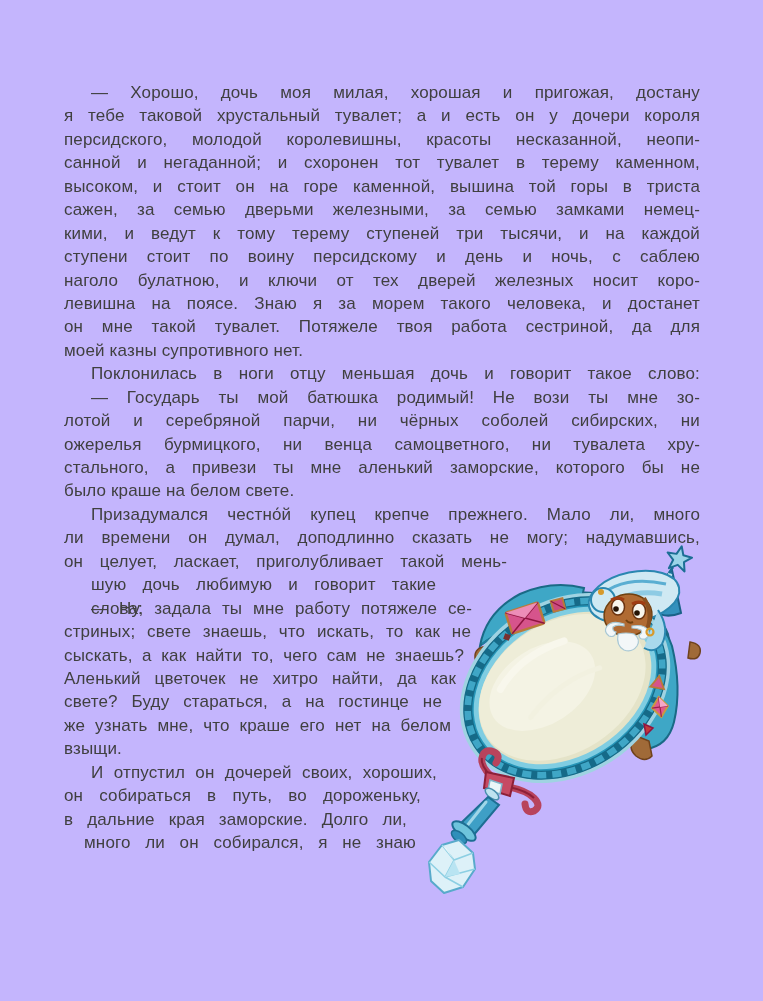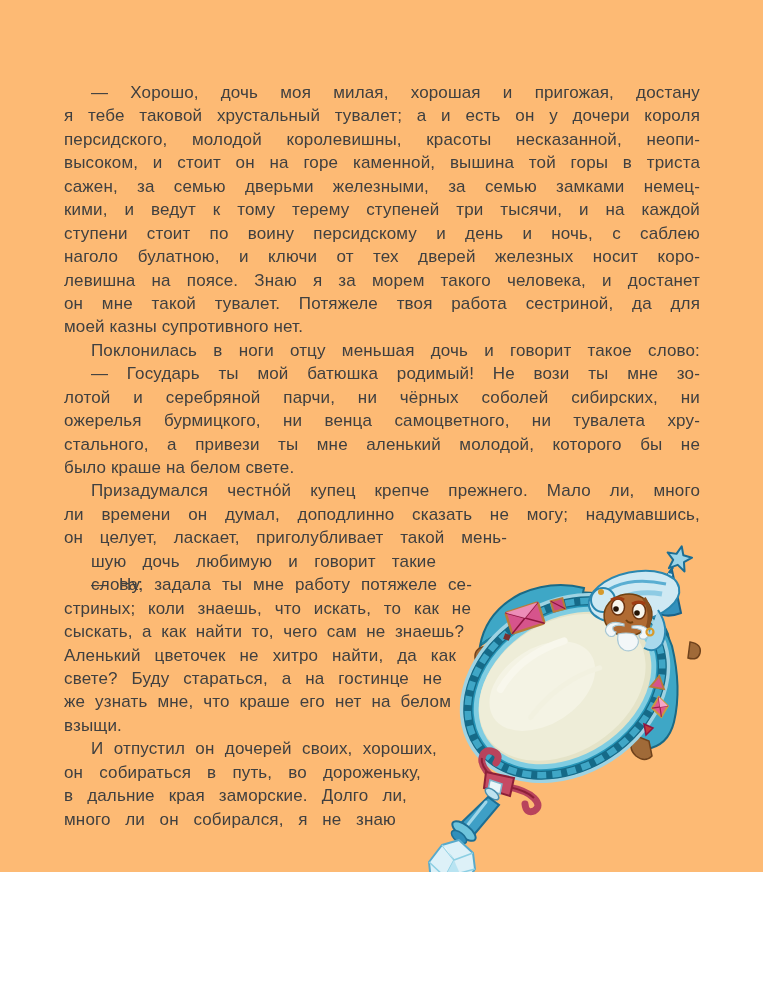--- a/index.html
+++ b/index.html
@@ -1,19 +1,19 @@
 <!DOCTYPE html>
 <html lang="ru"><head>
 <meta charset="utf-8">
 <style>
   html,body{margin:0;padding:0;background:#ffffff;}
   .page{
     position:relative;
-    width:763px;height:872px;
-    background:#fdba74;
+    width:763px;height:1001px;
+    background:#c4b5fd;
     overflow:hidden;
     font-family:"Liberation Sans", sans-serif;
   }
   .textblock{
     position:absolute;
     left:64px;top:81px;
     width:636px;
     color:#404040;
     font-size:17px;
     line-height:23.45px;
@@ -39,49 +39,50 @@
 </style>
 </head>
 <body>
 
 <div class="page">
 
   <div class="textblock">
       <div class="line indent">— Хорошо, дочь моя милая, хорошая и пригожая, достану</div>
       <div class="line">я тебе таковой хрустальный тувалет; а и есть он у дочери короля</div>
       <div class="line">персидского, молодой королевишны, красоты несказанной, неопи-</div>
+      <div class="line">санной и негаданной; и схоронен тот тувалет в терему каменном,</div>
       <div class="line">высоком, и стоит он на горе каменной, вышина той горы в триста</div>
       <div class="line">сажен, за семью дверьми железными, за семью замками немец-</div>
       <div class="line">кими, и ведут к тому терему ступеней три тысячи, и на каждой</div>
       <div class="line">ступени стоит по воину персидскому и день и ночь, с саблею</div>
       <div class="line">наголо булатною, и ключи от тех дверей железных носит коро-</div>
       <div class="line">левишна на поясе. Знаю я за морем такого человека, и достанет</div>
       <div class="line">он мне такой тувалет. Потяжеле твоя работа сестриной, да для</div>
       <div class="line ragged">моей казны супротивного нет.</div>
       <div class="line indent">Поклонилась в ноги отцу меньшая дочь и говорит такое слово:</div>
       <div class="line indent">— Государь ты мой батюшка родимый! Не вози ты мне зо-</div>
       <div class="line">лотой и серебряной парчи, ни чёрных соболей сибирских, ни</div>
       <div class="line">ожерелья бурмицкого, ни венца самоцветного, ни тувалета хру-</div>
-      <div class="line">стального, а привези ты мне аленький молодой, которого бы не</div>
+      <div class="line">стального, а привези ты мне аленький заморские, которого бы не</div>
       <div class="line ragged">было краше на белом свете.</div>
       <div class="line indent">Призадумался честно́й купец крепче прежнего. Мало ли, много</div>
       <div class="line">ли времени он думал, доподлинно сказать не могу; надумавшись,</div>
       <div class="line" style="width: 443px;">он целует, ласкает, приголубливает такой мень-</div>
       <div class="line" style="width: 345px; margin-left: 27px;">шую дочь любимую и говорит такие слова:</div>
       <div class="line indent" style="width: 408px;">— Ну, задала ты мне работу потяжеле се-</div>
-      <div class="line" style="width: 407px;">стриных; коли знаешь, что искать, то как не</div>
+      <div class="line" style="width: 407px;">стриных; свете знаешь, что искать, то как не</div>
       <div class="line" style="width: 400px;">сыскать, а как найти то, чего сам не знаешь?</div>
       <div class="line" style="width: 392px;">Аленький цветочек не хитро найти, да как</div>
       <div class="line" style="width: 378px;">свете? Буду стараться, а на гостинце не</div>
       <div class="line" style="width: 387px;">же узнать мне, что краше его нет на белом</div>
       <div class="line ragged">взыщи.</div>
       <div class="line indent" style="width: 373px;">И отпустил он дочерей своих, хороших,</div>
       <div class="line" style="width: 357px;">он собираться в путь, во дороженьку,</div>
       <div class="line" style="width: 343px;">в дальние края заморские. Долго ли,</div>
-      <div class="line" style="width: 332px;">много ли он собирался, я не знаю</div>
+      <div class="line" style="width: 332px; margin-left: 20px;">много ли он собирался, я не знаю</div>
     </div>
 
   <svg class="illus" viewBox="0 0 296 362" aria-hidden="false">
     <title>Хрустальный тувалет — овальное зеркало в бирюзовой раме с самоцветами, лицом в чалме со звездой и хрустальной ручкой</title>
 
     <g>
       <path d="M62,100 Q120,38 205,64 Q238,76 246,98 Q250,120 244,132 Q236,90 180,74 Q110,58 74,112 Z" fill="#2e9cbd" stroke="#1a6a86" stroke-width="2"></path>
       <path d="M58,110 Q64,76 98,58 Q130,44 162,52 L152,100 Q118,86 88,94 Q70,99 58,110 Z" fill="#3ea7c6" stroke="#1a6a86" stroke-width="2"></path>
       <path d="M60,108 Q80,94 110,92" fill="none" stroke="#1f7f9e" stroke-width="2.5"></path>
       <path d="M196,66 Q238,74 250,110 Q260,152 252,186 Q246,210 224,213 Q206,213 202,200 Q216,168 211,128 Q207,92 196,66 Z" fill="#3ea7c6" stroke="#1a6a86" stroke-width="2"></path>

